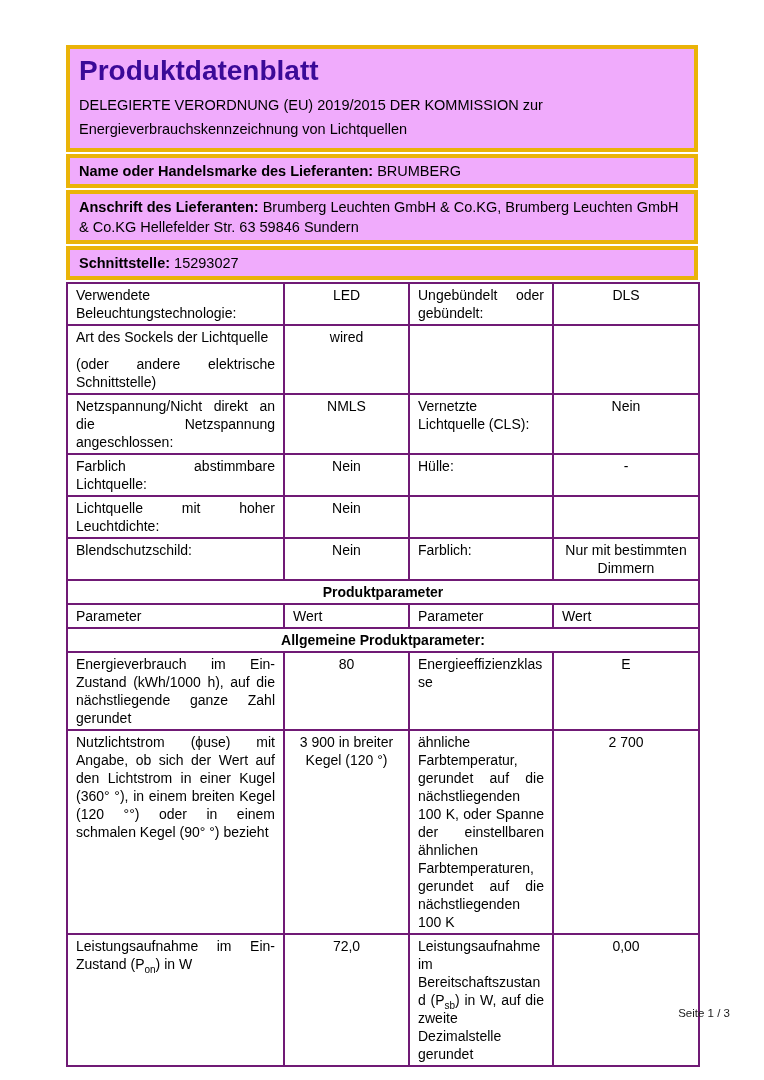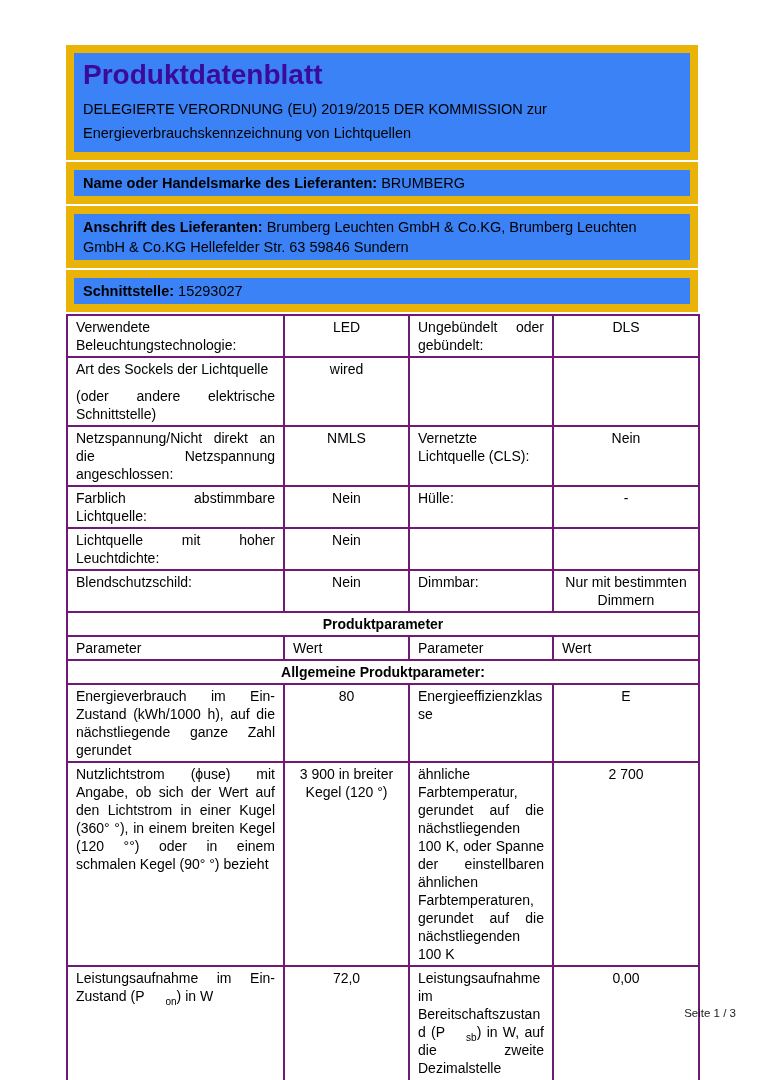--- a/index.html
+++ b/index.html
@@ -8,24 +8,24 @@
     width: 764px; height: 1080px;
     position: relative;
     font-family: "Liberation Sans", sans-serif;
     font-size: 14px; line-height: 18px;
     color: #000000;
     overflow: hidden;
   }
   .page { position: absolute; left: 66px; top: 45px; width: 632px; }
 
   .box {
-    border: 8px solid #eab308;
+    border: 4px solid #eab308;
     padding: 3px 9px;
     margin-bottom: 2px;
-    background: #3b82f6;
+    background: #f0abfc;
   }
   .title-box { padding: 5px 9px 7px 9px; }
   .doc-title {
     font-size: 28px; line-height: 34px;
     font-weight: bold;
     color: #3B0A98;
     margin-bottom: 5px;
   }
   .regulation { white-space: pre-line; font-size: 14.5px; line-height: 24px; }
 
@@ -52,27 +52,27 @@
     overflow-wrap: break-word;
   }
   td.v { text-align: center; }
   td.merged {
     text-align: center;
     font-weight: bold;
     padding: 1px 6px;
   }
   td.colhead { padding: 2px 6px; }
   .para2 { display: block; margin-top: 9px; }
-  sub { font-size: 10px; line-height: 0; margin-left: 21px; }
+  sub { font-size: 10px; line-height: 0; }
 
   .footer {
     position: absolute;
     top: 1004px; left: 66px; width: 664px;
     text-align: right;
-    font-size: 11.5px; color: #1a1a1a; margin-left: 6px;
+    font-size: 11.5px; color: #1a1a1a;
   }
 </style>
 </head>
 <body>
 
 <div class="page">
 
   <div class="box title-box">
     <div class="doc-title">Produktdatenblatt</div>
     <div class="regulation">DELEGIERTE VERORDNUNG (EU) 2019/2015 DER KOMMISSION zur
@@ -138,21 +138,21 @@
       </tr>
       <tr>
         <td class="p">Lichtquelle mit hoher Leuchtdichte:</td>
         <td class="v">Nein</td>
         <td class="p"></td>
         <td class="v"></td>
       </tr>
       <tr>
         <td class="p">Blendschutzschild:</td>
         <td class="v">Nein</td>
-        <td class="p">Dimmbar:</td>
+        <td class="p">Farblich:</td>
         <td class="v">Nur mit bestimmten Dimmern</td>
       </tr>
 
       <tr>
         <td class="merged" colspan="4">Produktparameter</td>
       </tr>
       <tr>
         <td class="colhead">Parameter</td>
         <td class="colhead">Wert</td>
         <td class="colhead">Parameter</td>

